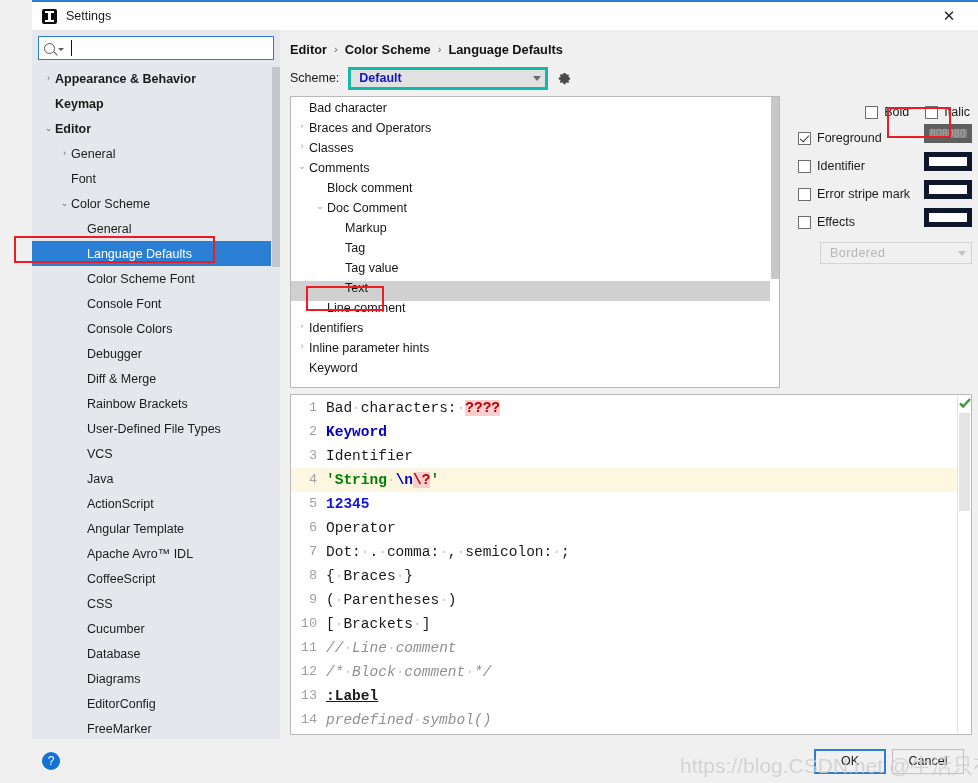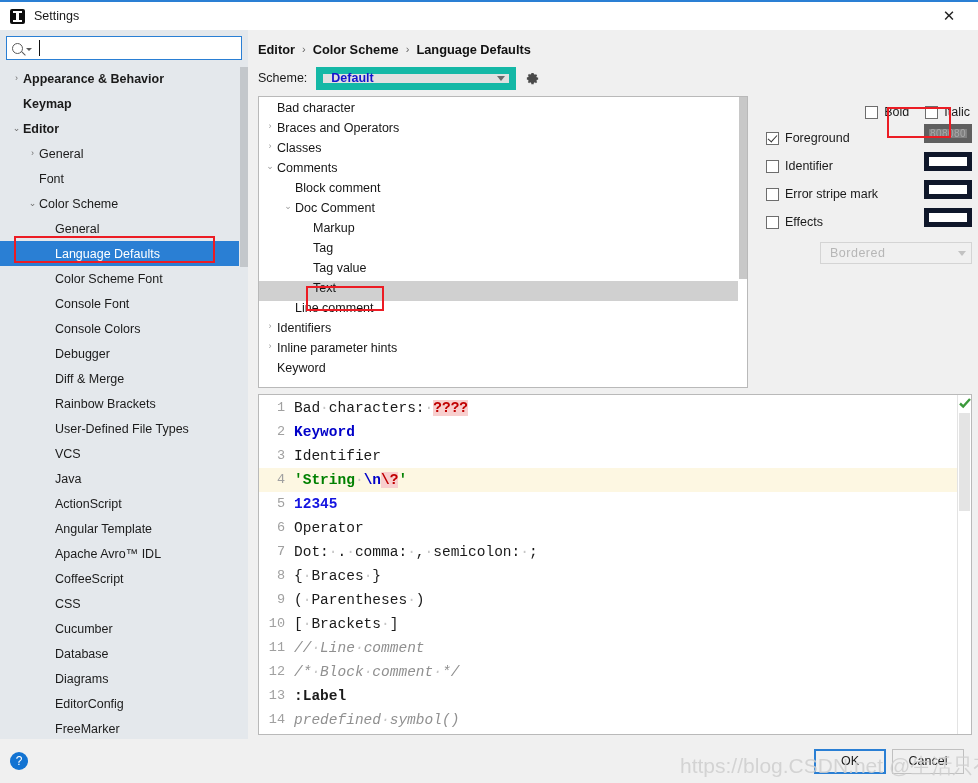--- a/index.html
+++ b/index.html
@@ -9,21 +9,21 @@
     font-family: "Liberation Sans", sans-serif;
     font-size: 12.5px;
     background: #f0f0f0;
     color: #1a1a1a;
     overflow: hidden;
     position: relative;
   }
 
   
   #app { position:absolute; inset:0; background:#737373;
-         border-top:2px solid #2a7fd4; display:flex; flex-direction:column; }
+         border-top:2px solid #2a7fd4; display:flex; flex-direction:column;margin-left:32px; }
 
   .titlebar { height:28px; flex:0 0 28px; background:#ffffff;
               display:flex; align-items:center; padding:0 6px 0 10px; }
   .ij-logo { width:15px; height:15px; background:#0d0d0d; border-radius:2px;
              position:relative; margin-right:9px; flex:0 0 15px; }
   .ij-logo::before { content:""; position:absolute; left:3px; top:2px; width:9px; height:2px; background:#fff; }
   .ij-logo::after { content:""; position:absolute; left:3px; bottom:2px; width:9px; height:2px; background:#fff; }
   .ij-logo i { position:absolute; left:6px; top:3px; width:3px; height:9px; background:#fff; }
   .win-title { font-size:12.5px; color:#1a1a1a; }
   .titlebar .spacer { flex:1; }
@@ -68,21 +68,21 @@
 
   
   .right-pane { flex:1; min-width:0; display:flex; flex-direction:column;
                 padding:0 6px 0 10px; background:#f0f0f0; }
   .breadcrumb { height:30px; display:flex; align-items:center; gap:7px;
                 font-weight:bold; font-size:12.8px; color:#111; padding-top:8px; }
   .bc-sep { color:#666; font-weight:normal; font-size:11px; }
 
   .scheme-row { height:36px; display:flex; align-items:center; gap:9px; }
   .scheme-lbl { font-size:12.5px; color:#1a1a1a; }
-  .scheme-combo { width:200px; height:23px; background:#e1e1e1; border:7px solid #14b8a6;
+  .scheme-combo { width:200px; height:23px; background:#e1e1e1; border:3px solid #14b8a6;
                   display:flex; align-items:center; padding:0 4px 0 8px; }
   .scheme-combo .val { flex:1; color:#1414cc; font-weight:bold; font-size:12.5px; }
   .chev { width:0;height:0;border-left:4px solid transparent;border-right:4px solid transparent;
           border-top:5px solid #6a6a6a; }
   .gear { width:15px; height:15px; position:relative; }
 
   
   .mid { display:flex; gap:0; height:292px; }
   .ct-box { width:490px; flex:0 0 490px; background:#ffffff; border:1px solid #b9b9b9;
             position:relative; overflow:hidden; }
@@ -129,21 +129,21 @@
   .cl.hl { background:#fdf7e2; }
   .gut { width:32px; flex:0 0 32px; text-align:right; padding-right:6px; color:#a0a0a0;
          font-size:13.5px; }
   .src { padding-left:3px; }
   .kw { color:#0000c8; font-weight:bold; }
   .str { color:#008000; font-weight:bold; }
   .num { color:#1414e0; font-weight:bold; }
   .bad { background:#f8cfce; color:#c00000; font-weight:bold; }
   .esc { color:#0000c8; font-weight:bold; }
   .cmt { color:#909090; font-style:italic; }
-  .lab { font-weight:bold; }
+  .lab { font-weight:bold; text-decoration:underline; }
   .dot { color:#c6c6c6; }
   .gutter-col { width:14px; flex:0 0 14px; background:#fff; border-left:1px solid #e3e3e3;
                 position:relative; }
   .check-mark { position:absolute; top:2px; left:1px; width:12px; height:12px; }
   .gcol-thumb { position:absolute; left:1px; top:18px; width:11px; height:98px; background:#e4e4e4; }
 
   
   .bottom { height:44px; flex:0 0 44px; display:flex; align-items:center;
             padding:0 14px 0 10px; background:#f0f0f0; }
   .help { width:18px; height:18px; border-radius:50%; background:#1273d2; color:#fff;

